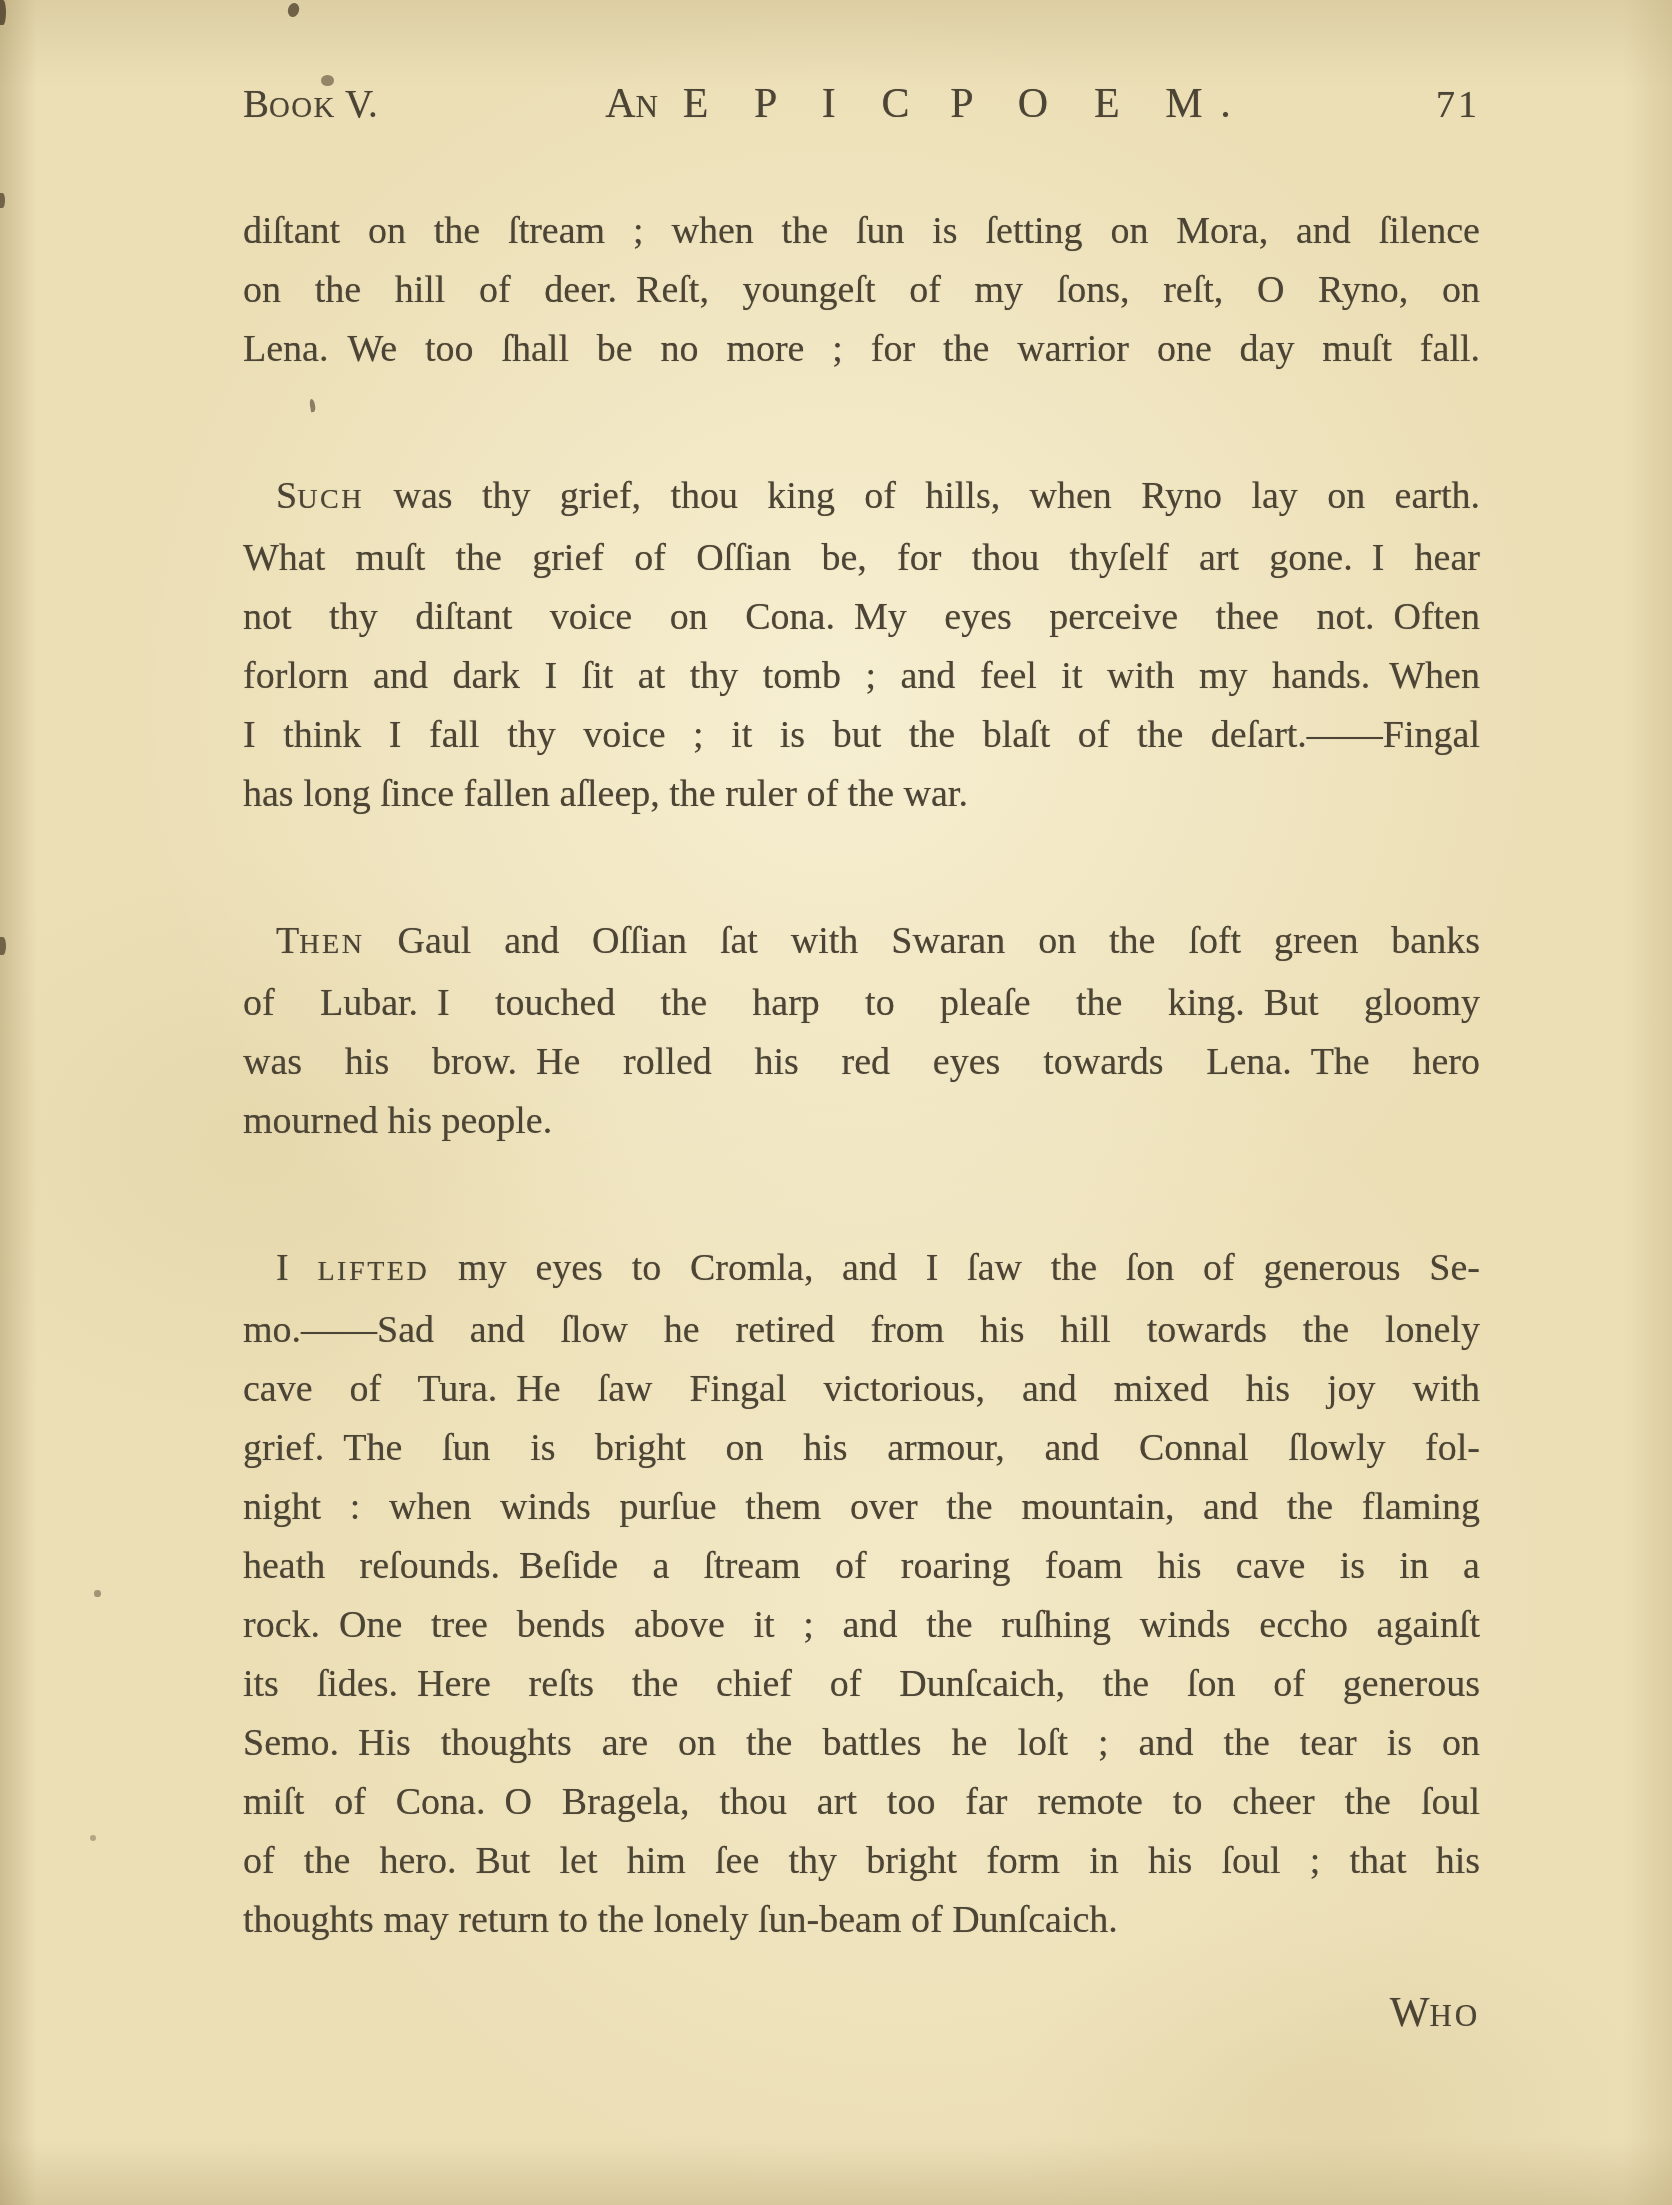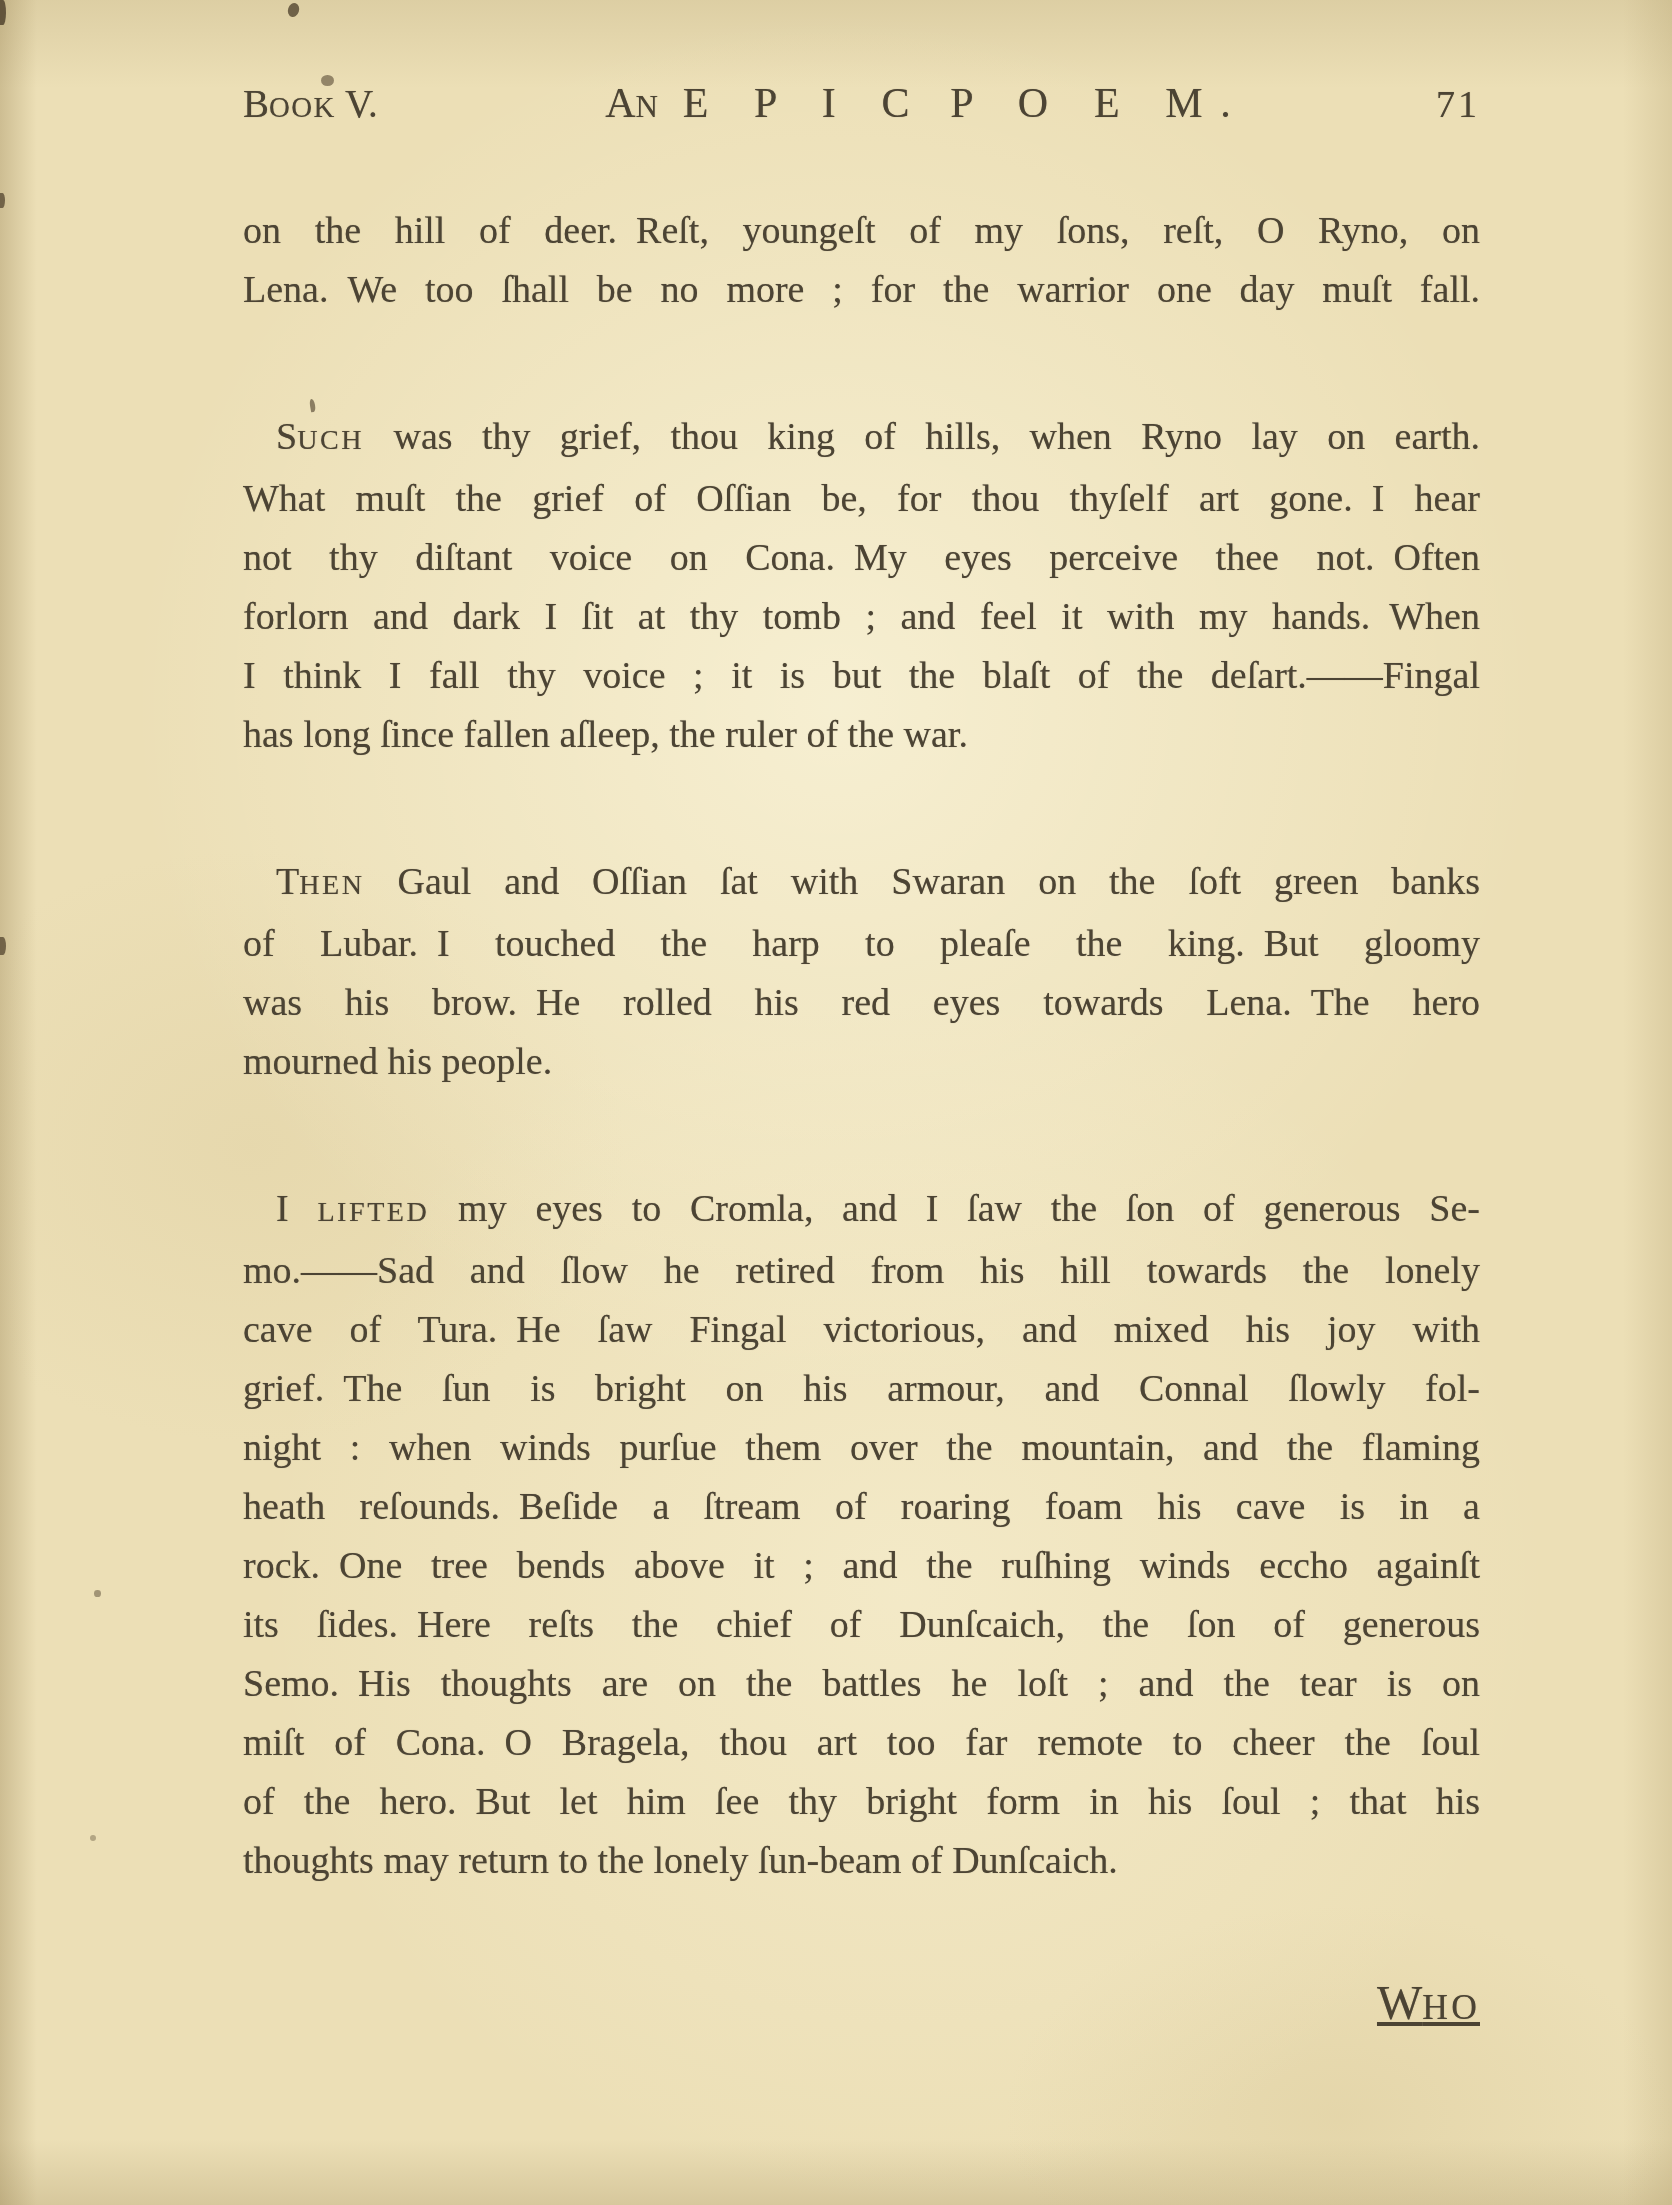--- a/index.html
+++ b/index.html
@@ -38,23 +38,22 @@
   }
   .para + .para { margin-top: 88px; }
   .line { white-space: nowrap; }
   .line.j { text-align: justify; text-align-last: justify; }
   .para.indent .line:first-child { padding-left: 33px; }
   .lead-sc { font-size: 0.74em; letter-spacing: 0.09em; }
   .catchword {
     position: absolute;
     top: 1982px; left: 243px; width: 1237px;
     text-align: right;
-    font-size: 48px; line-height: 42px;
+    font-size: 42px; line-height: 61px;
     text-shadow: 0 0 0.8px rgba(76,68,52,0.55);
-    text-decoration: underline;
   }
   .speck { position: absolute; background: #4a3c28; border-radius: 50%; }
   .speck.s1 { left: 288px; top: 3.3px;    width: 11px; height: 14.2px; opacity: .75; transform: rotate(18deg); }
   .speck.s2 { left: 321px; top: 75px;   width: 12.6px; height: 11px; opacity: .55; }
   .speck.s3 { left: 0;     top: 0;      width: 5.9px;  height: 25px; opacity: .8; border-radius: 0 50% 50% 0; }
   .speck.s4 { left: 0;     top: 193px;  width: 5px;  height: 15px; opacity: .7; border-radius: 0 50% 50% 0; }
   .speck.s5 { left: 0;     top: 937px; width: 5.9px;  height: 18.4px; opacity: .7; border-radius: 0 50% 50% 0; }
   .speck.s6 { left: 310px; top: 399px;  width: 5px;  height: 12.6px; opacity: .6; border-radius: 50% 50% 50% 0; transform: rotate(-10deg); }
   .speck.s7 { left: 94px; top: 1590px; width: 6.7px;  height: 6.7px;  opacity: .45; }
   .speck.s8 { left: 90px; top: 1835px; width: 5.9px;  height: 5.9px;  opacity: .35; }
@@ -74,20 +73,21 @@
   <div class="speck s8"></div>
 
   <div class="page-header">
     <div class="book-label"><span>B</span><span class="sc">OOK</span><span> V.</span></div>
     <div class="page-title"><span>A</span><span class="sc">N</span><span class="spaced">E P I C</span><span class="spaced">P O E M.</span></div>
     <div class="page-number">71</div>
   </div>
 
   <div class="page-body">
       <div class="para">
+        <div class="line j"><span>diſtant on the ſtream ; when the ſun is ſetting on Mora, and ſilence</span></div>
         <div class="line j"><span>on the hill of deer. Reſt, youngeſt of my ſons, reſt, O Ryno, on</span></div>
         <div class="line j"><span>Lena. We too ſhall be no more ; for the warrior one day muſt fall.</span></div>
       </div>
       <div class="para indent">
         <div class="line j"><span>S</span><span class="lead-sc">UCH</span><span> was thy grief, thou king of hills, when Ryno lay on earth.</span></div>
         <div class="line j"><span>What muſt the grief of Oſſian be, for thou thyſelf art gone. I hear</span></div>
         <div class="line j"><span>not thy diſtant voice on Cona. My eyes perceive thee not. Often</span></div>
         <div class="line j"><span>forlorn and dark I ſit at thy tomb ; and feel it with my hands. When</span></div>
         <div class="line j"><span>I think I fall thy voice ; it is but the blaſt of the deſart.——Fingal</span></div>
         <div class="line"><span>has long ſince fallen aſleep, the ruler of the war.</span></div>

